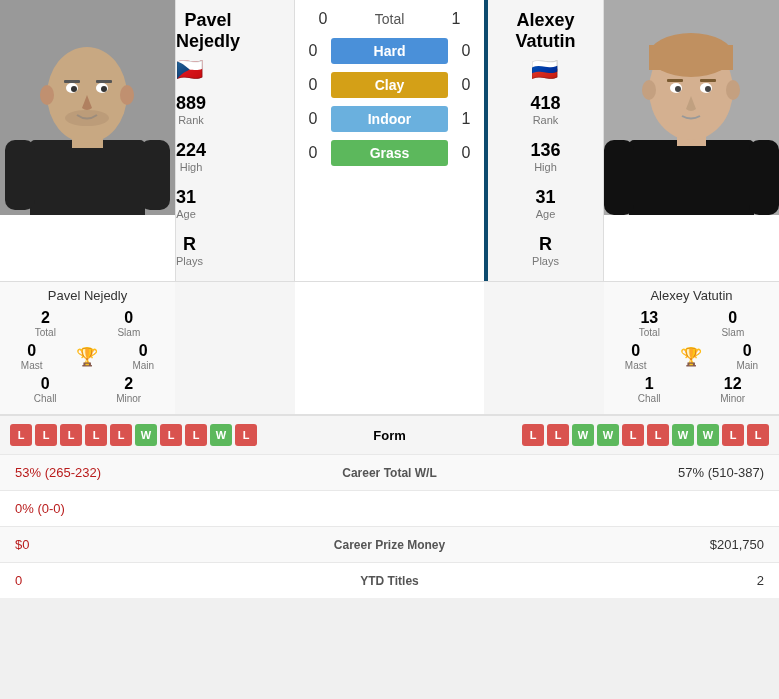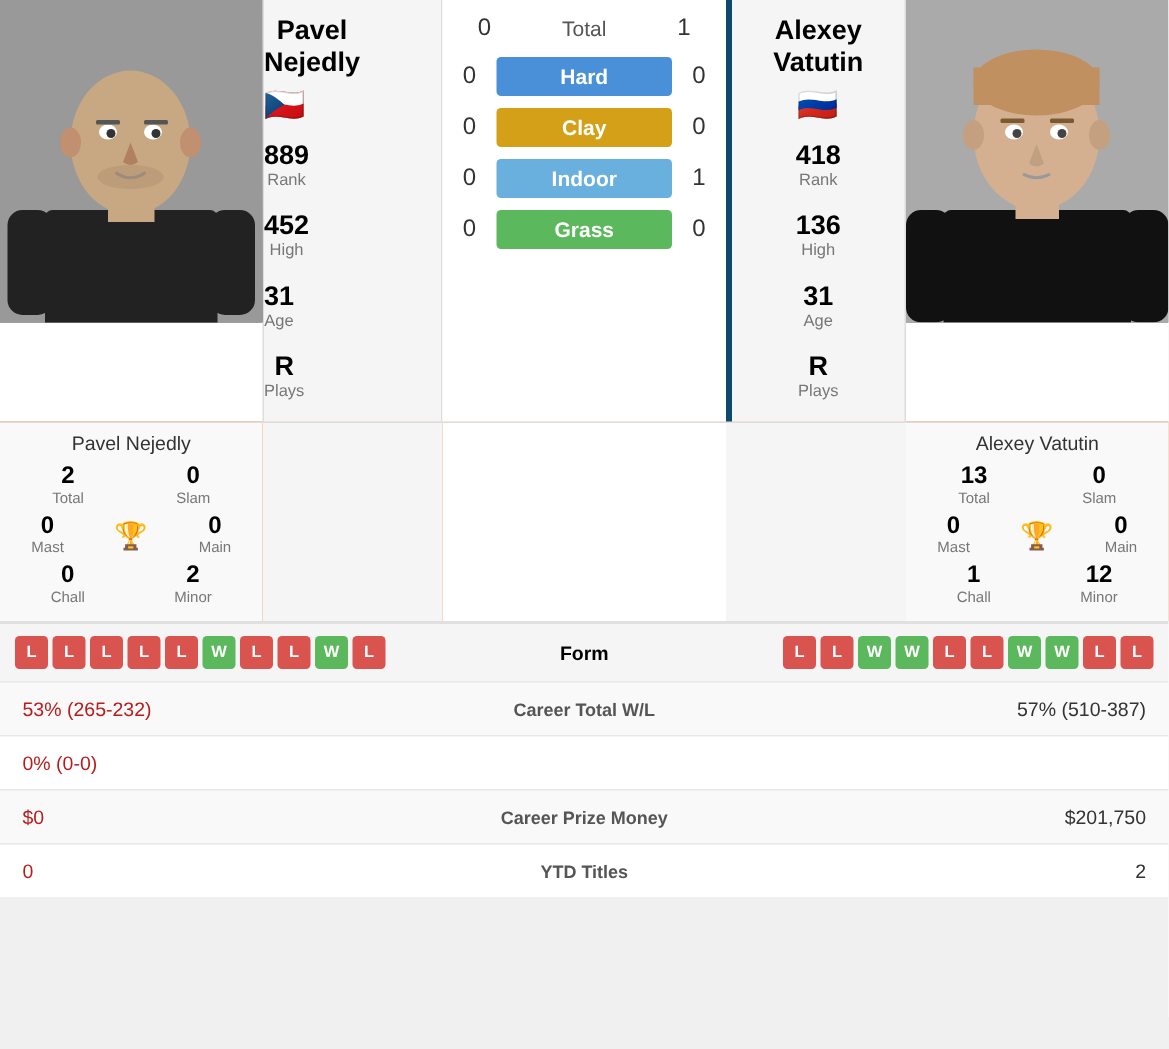--- a/index.html
+++ b/index.html
@@ -235,21 +235,21 @@
         <span style="font-size:18px; font-weight:bold; display:block;">Pavel</span>
         <span style="font-size:18px; font-weight:bold; display:block;">Nejedly</span>
       </div>
       <div style="font-size:22px; margin-bottom:10px;">🇨🇿</div>
 
       <div class="center-stat">
         <span class="center-stat-val">889</span>
         <span class="center-stat-label">Rank</span>
       </div>
       <div class="center-stat">
-        <span class="center-stat-val">452</span>
+        <span class="center-stat-val">224</span>
         <span class="center-stat-label">High</span>
       </div>
       <div class="center-stat">
         <span class="center-stat-val">31</span>
         <span class="center-stat-label">Age</span>
       </div>
       <div class="center-stat">
         <span class="center-stat-val">R</span>
         <span class="center-stat-label">Plays</span>
       </div>
@@ -340,21 +340,21 @@
         <path d="M87 96 L82 109 Q87 113 92 109 Z" fill="#c0a080"></path>
 
         <path d="M78 116 Q87 121 96 116" stroke="#999" stroke-width="2" fill="none"></path>
 
         <rect x="0" y="140" width="30" height="75" rx="10" fill="#111"></rect>
         <rect x="145" y="140" width="30" height="75" rx="10" fill="#111"></rect>
       </svg>
     </div>
   </div>
 
-  <div class="top-row" style="background:#f97316; border-top:1px solid #ddd;">
+  <div class="top-row" style="background:#3b82f6; border-top:1px solid #ddd;">
 
     <div style="width:175px; flex-shrink:0; background:#f9f9f9; text-align:center; padding:6px 4px;">
       <div style="font-size:13px; color:#333; margin-bottom:6px;">Pavel Nejedly</div>
 
       <div class="mini-stat-row">
         <div class="mini-stat">
           <span class="mini-stat-val">2</span>
           <span class="mini-stat-label">Total</span>
         </div>
         <div class="mini-stat">

